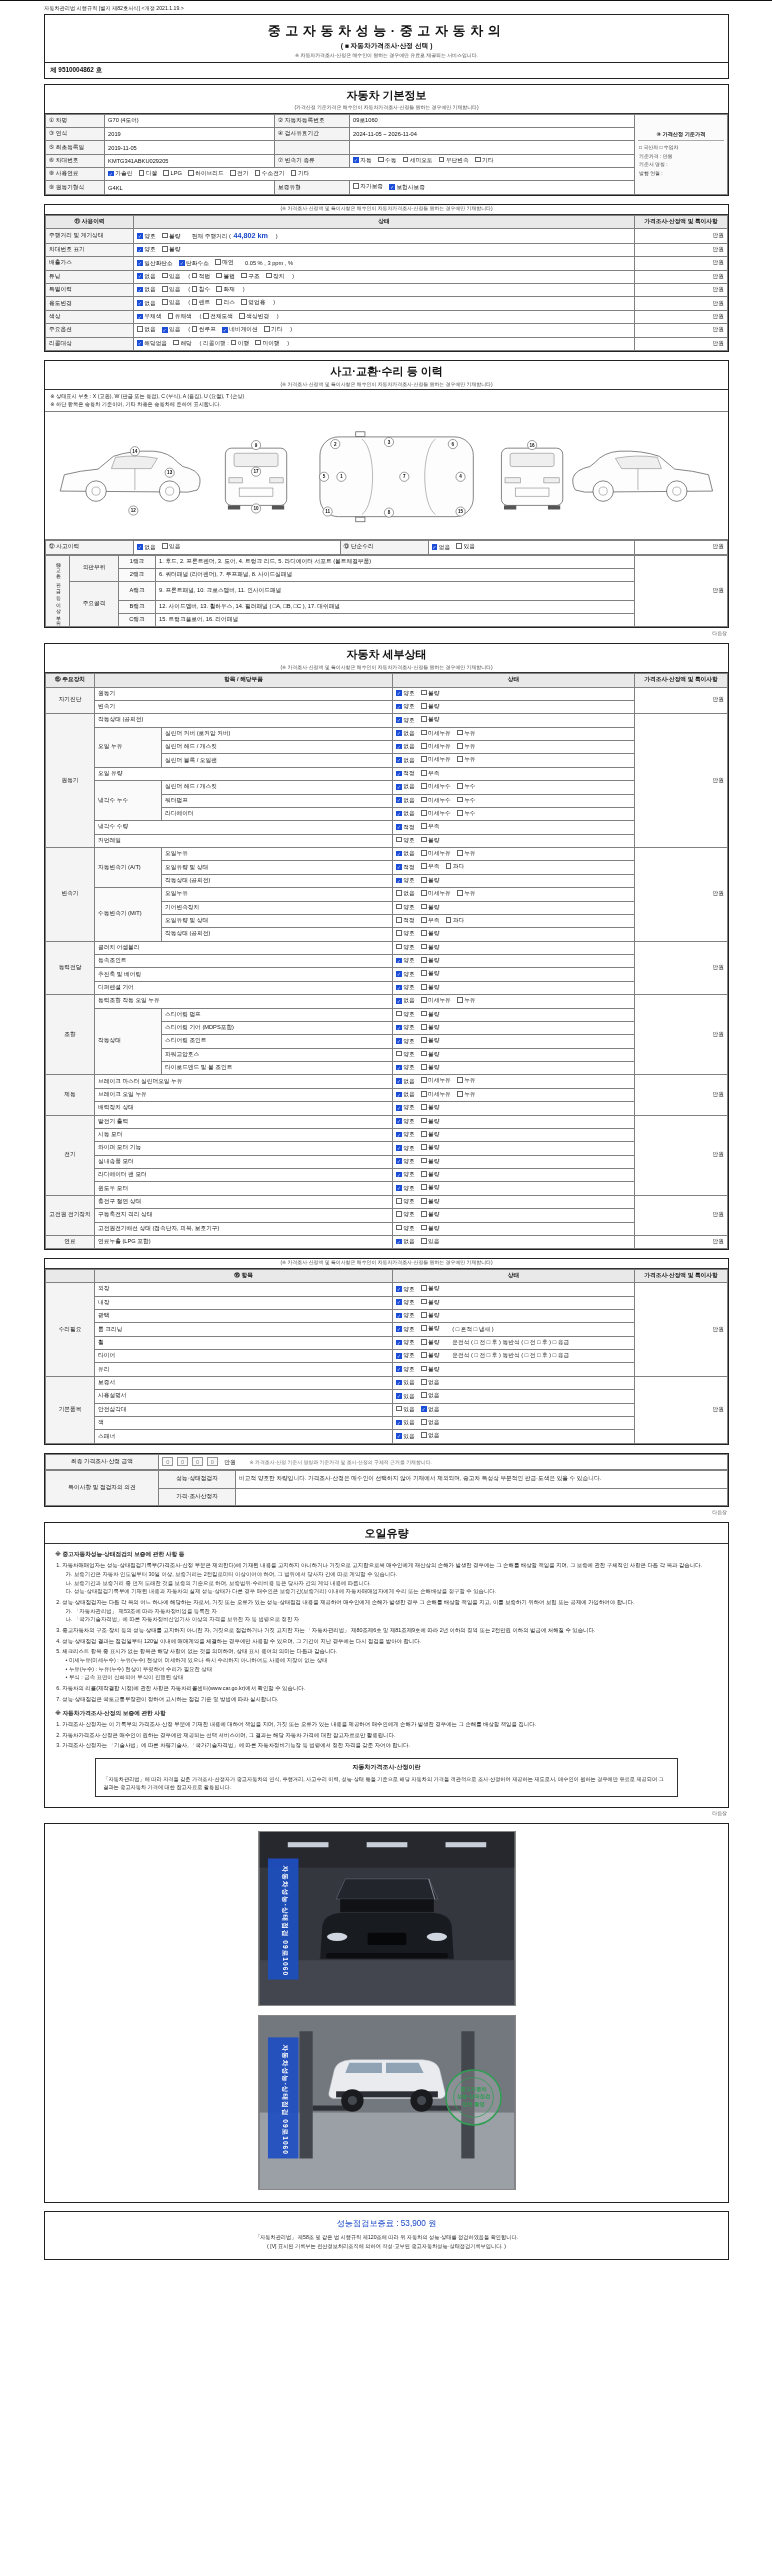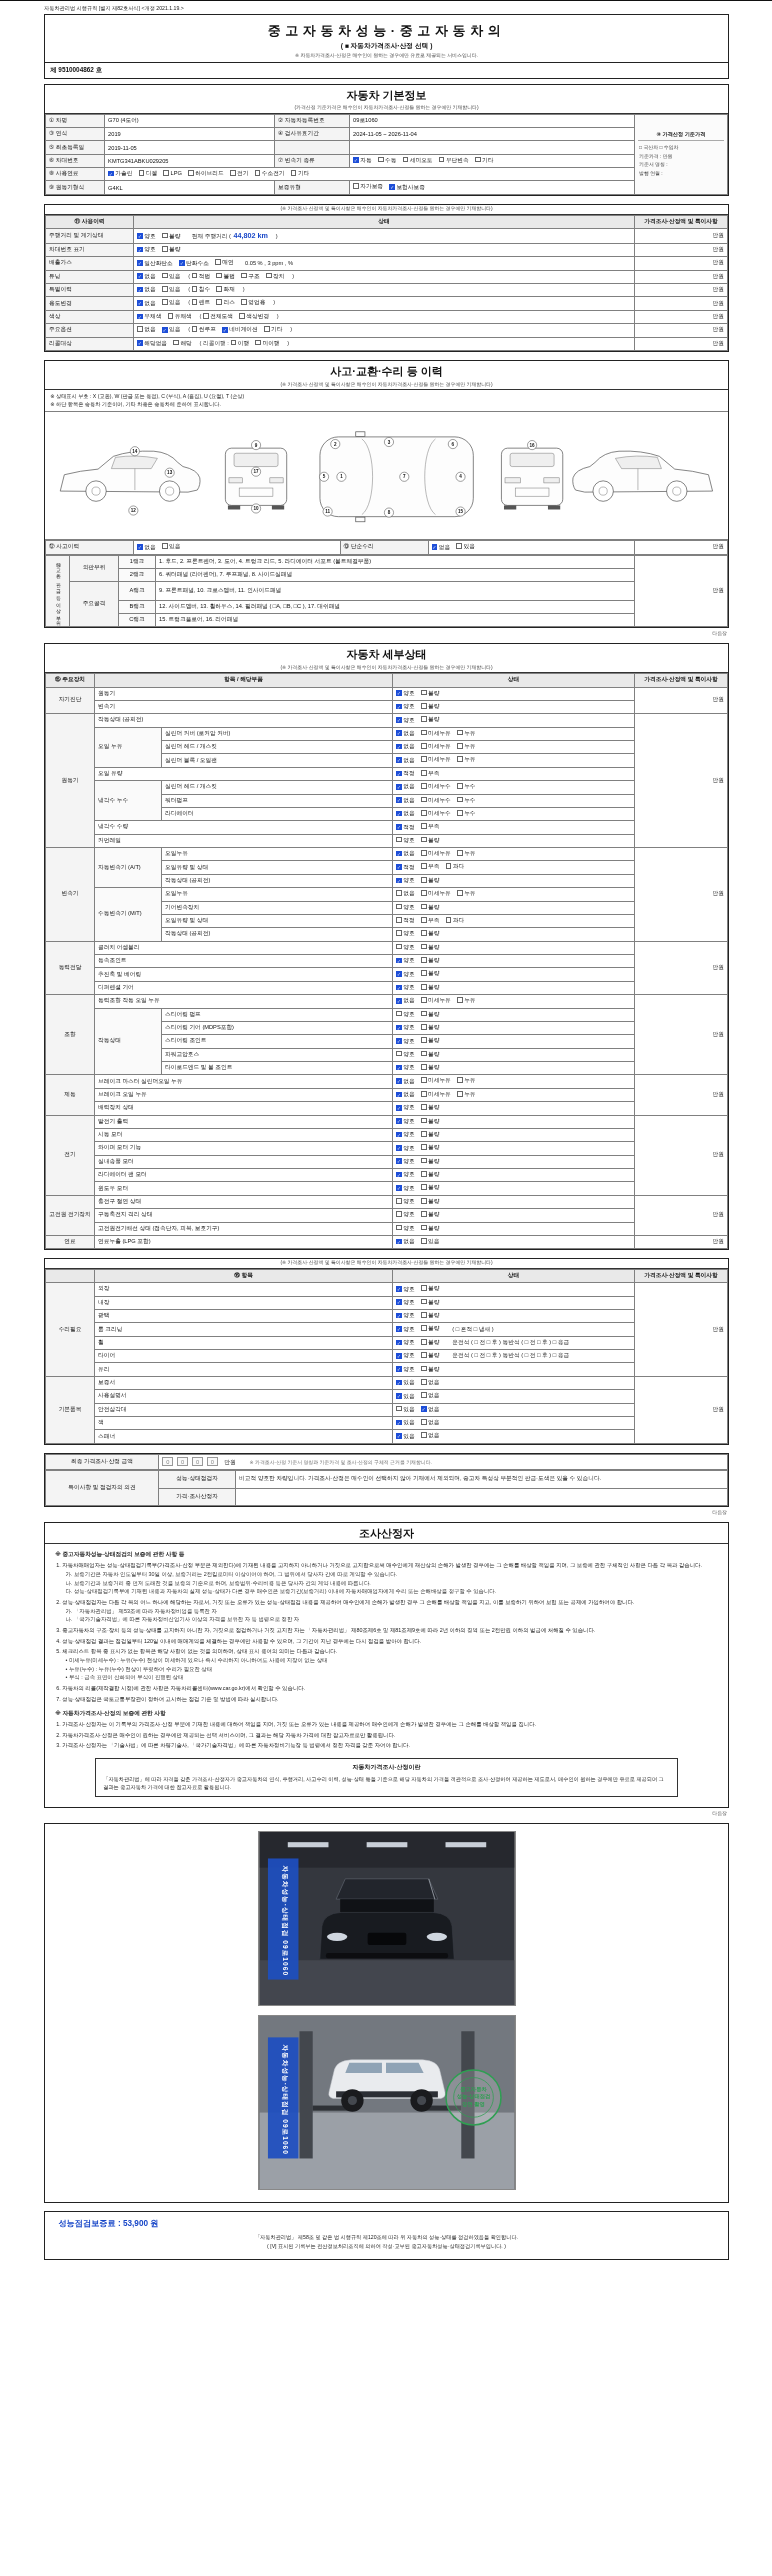--- a/index.html
+++ b/index.html
@@ -71,21 +71,21 @@
   .n-box{border:0.7px solid #333;margin:8.2px auto 2.1px;width:88%;padding:4.1px 7.2px;}
   .n-box-t{text-align:center;font-weight:bold;font-size:6px;padding-bottom:2.1px;}
   .n-box-b{font-size:5.2px;line-height:1.6;color:#222;}
   .nextp{text-align:right;font-size:4.9px;color:#555;margin:-6.2px 2.1px 7.2px;}
   
   .photos{padding:7.2px 0 4.1px;}
   .photo{width:258px;height:175px;display:block;margin:0 auto 8.2px;border:0.5px solid #888;background:#777;}
   .banner-t{fill:#fff;font-size:13px;font-weight:bold;letter-spacing:2px;font-family:"Liberation Sans",sans-serif;}
   .stamp-t{fill:#2f9e52;font-size:10.5px;font-weight:bold;text-anchor:middle;font-family:"Liberation Sans",sans-serif;}
   
-  .fee{color:#1746c8;font-weight:bold;font-size:8.2px;text-align:left;padding:6.2px 13.4px 2.1px;}
+  .fee{color:#1746c8;font-weight:normal;font-size:8.2px;text-align:center;padding:6.2px 13.4px 2.1px;}
   .sign-lines{text-align:center;font-size:5.2px;color:#222;padding:2.1px 0 8.2px;line-height:1.7;}
 </style>
 </head>
 <body>
 
 <div class="page">
 
   <div class="formref">자동차관리법 시행규칙 [별지 제82호서식] &lt;개정 2021.1.19.&gt;</div>
 
   <div class="sec head">
@@ -694,21 +694,21 @@
         <tr>
           <th class="lbl center">가격·조사산정자</th>
           <td class="optext"></td>
         </tr>
       </tbody>
     </table>
   </div>
   <div class="nextp">다음장</div>
 
   <div class="sec">
-    <div class="band" style="border-bottom:0.5px solid #333;">조사산정자</div>
+    <div class="band" style="border-bottom:0.5px solid #333;">오일유량</div>
     <div id="notice-body" class="notice">
         <div class="n-h">※ 중고자동차성능·상태점검의 보증에 관한 사항 등</div>
         <div class="n-i">1. 자동차매매업자는 성능·상태점검기록부(가격조사·산정 부분은 제외한다)에 기재된 내용을 고지하지 아니하거나 거짓으로 고지함으로써 매수인에게 재산상의 손해가 발생한 경우에는 그 손해를 배상할 책임을 지며, 그 보증에 관한 구체적인 사항은 다음 각 목과 같습니다.</div>
         <div class="n-s">가. 보증기간은 자동차 인도일부터 30일 이상, 보증거리는 2천킬로미터 이상이어야 하며, 그 범위에서 당사자 간에 따로 계약할 수 있습니다.</div>
         <div class="n-s">나. 보증기간과 보증거리 중 먼저 도래한 것을 보증의 기준으로 하며, 보증범위·수리비용 등은 당사자 간의 계약 내용에 따릅니다.</div>
         <div class="n-s">다. 성능·상태점검기록부에 기재된 내용과 자동차의 실제 성능·상태가 다른 경우 매수인은 보증기간(보증거리) 이내에 자동차매매업자에게 수리 또는 손해배상을 청구할 수 있습니다.</div>
         <div class="n-i">2. 성능·상태점검자는 다음 각 목의 어느 하나에 해당하는 자로서, 거짓 또는 오류가 있는 성능·상태점검 내용을 제공하여 매수인에게 손해가 발생한 경우 그 손해를 배상할 책임을 지고, 이를 보증하기 위하여 보험 또는 공제에 가입하여야 합니다.</div>
         <div class="n-s">가. 「자동차관리법」 제53조에 따라 자동차정비업을 등록한 자</div>
         <div class="n-s">나. 「국가기술자격법」에 따른 자동차정비산업기사 이상의 자격을 보유한 자 등 법령으로 정한 자</div>
         <div class="n-i">3. 중고자동차의 구조·장치 등의 성능·상태를 고지하지 아니한 자, 거짓으로 점검하거나 거짓 고지한 자는 「자동차관리법」 제80조제6호 및 제81조제9호에 따라 2년 이하의 징역 또는 2천만원 이하의 벌금에 처해질 수 있습니다.</div>

